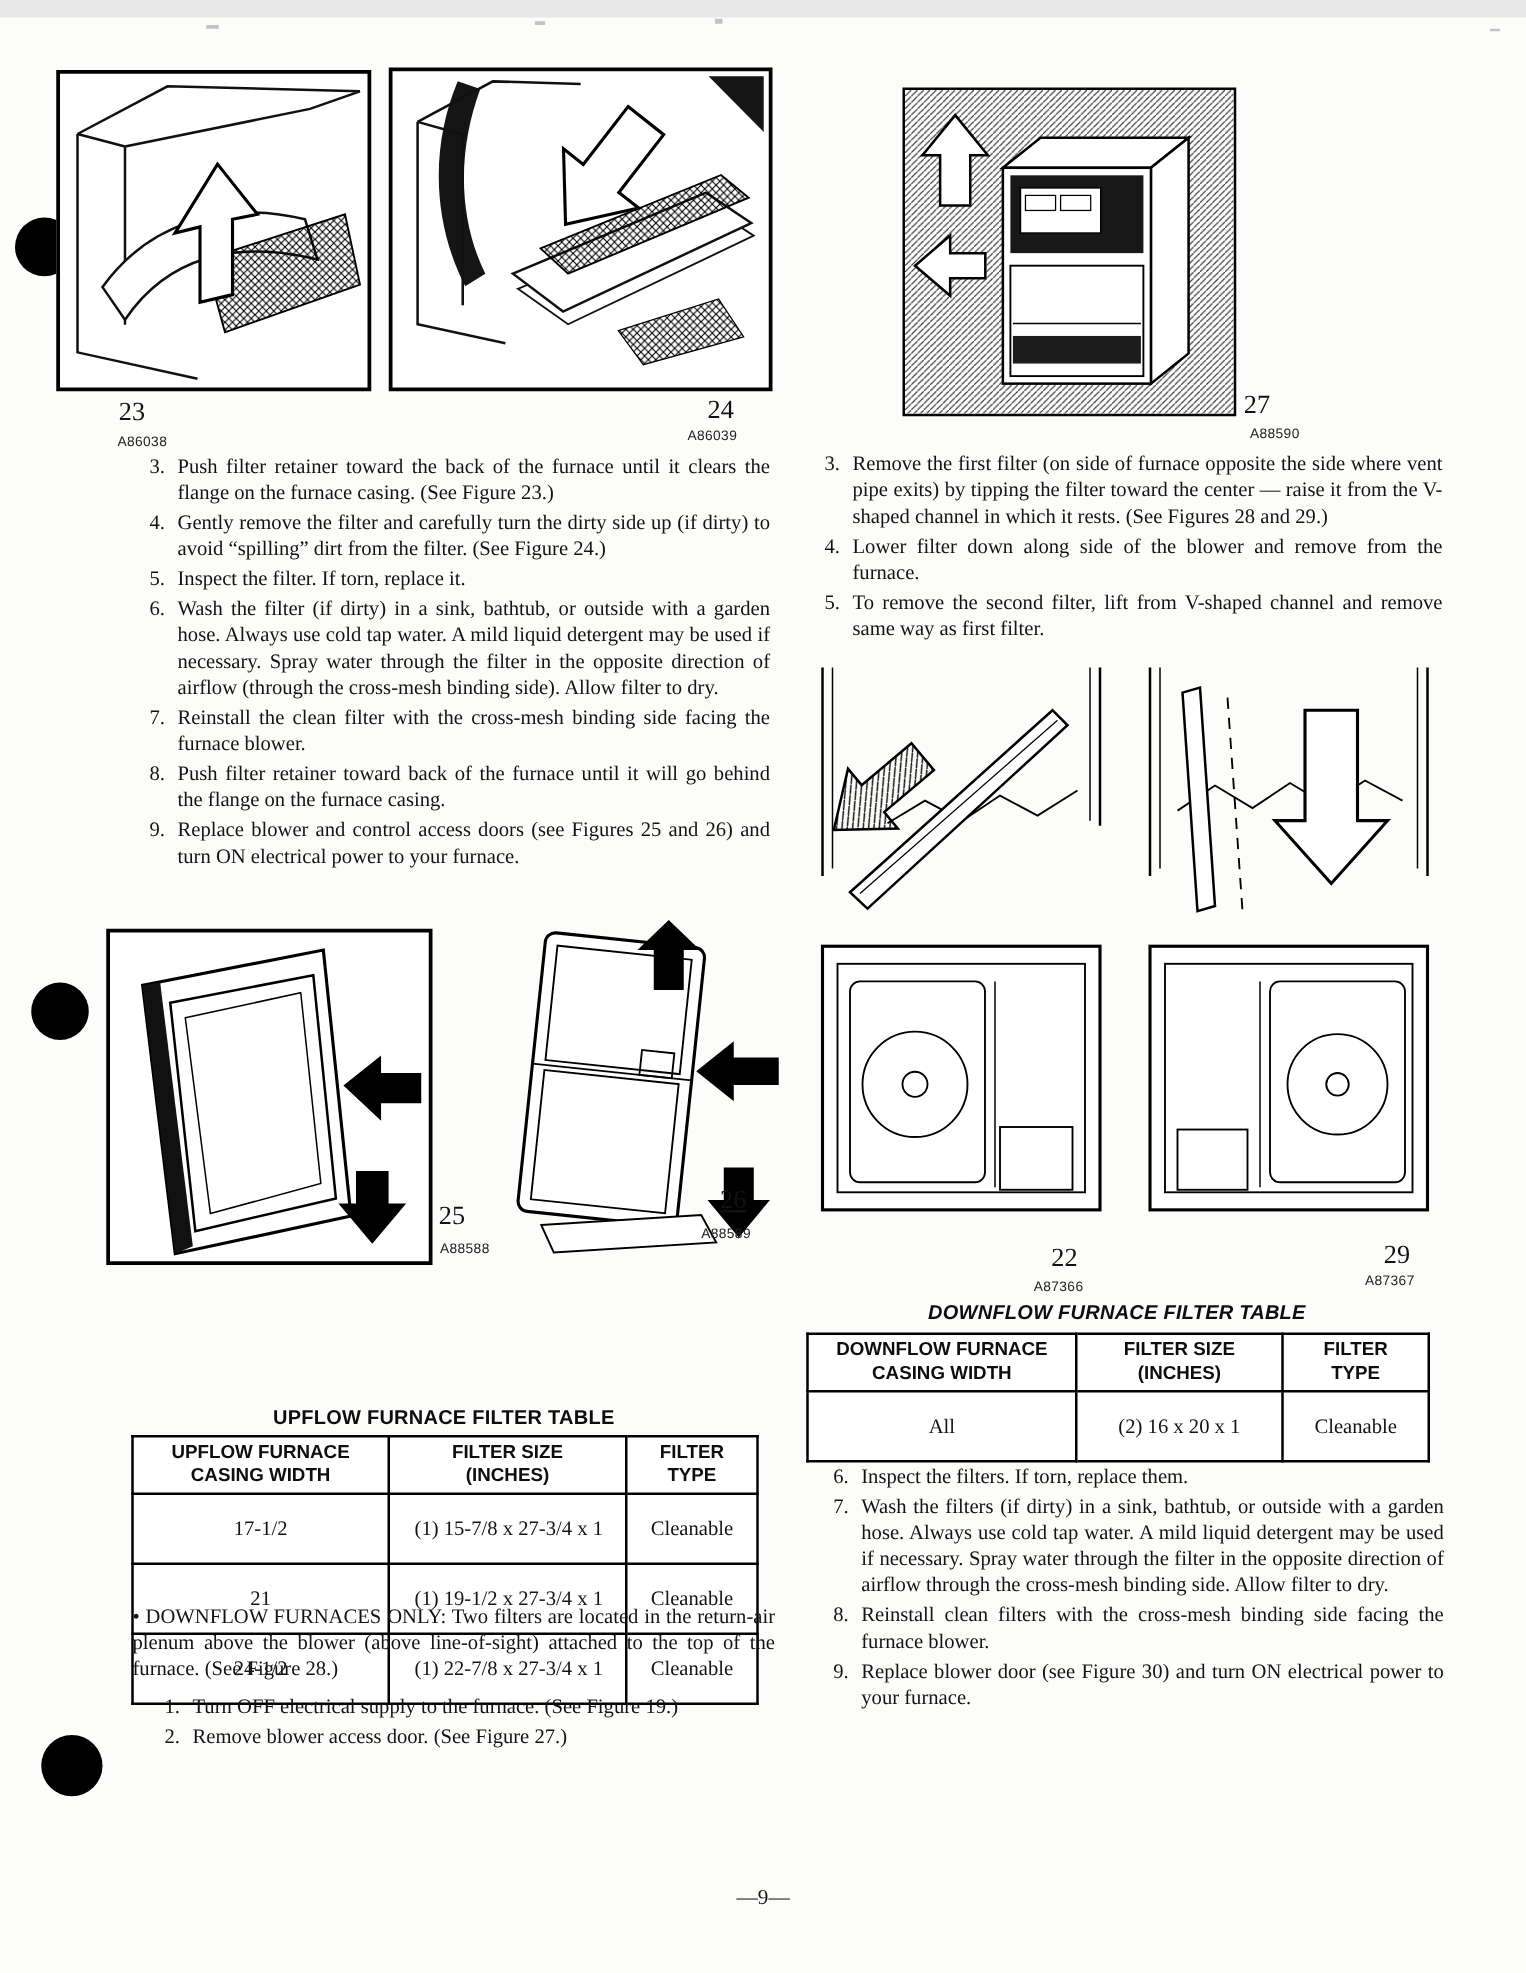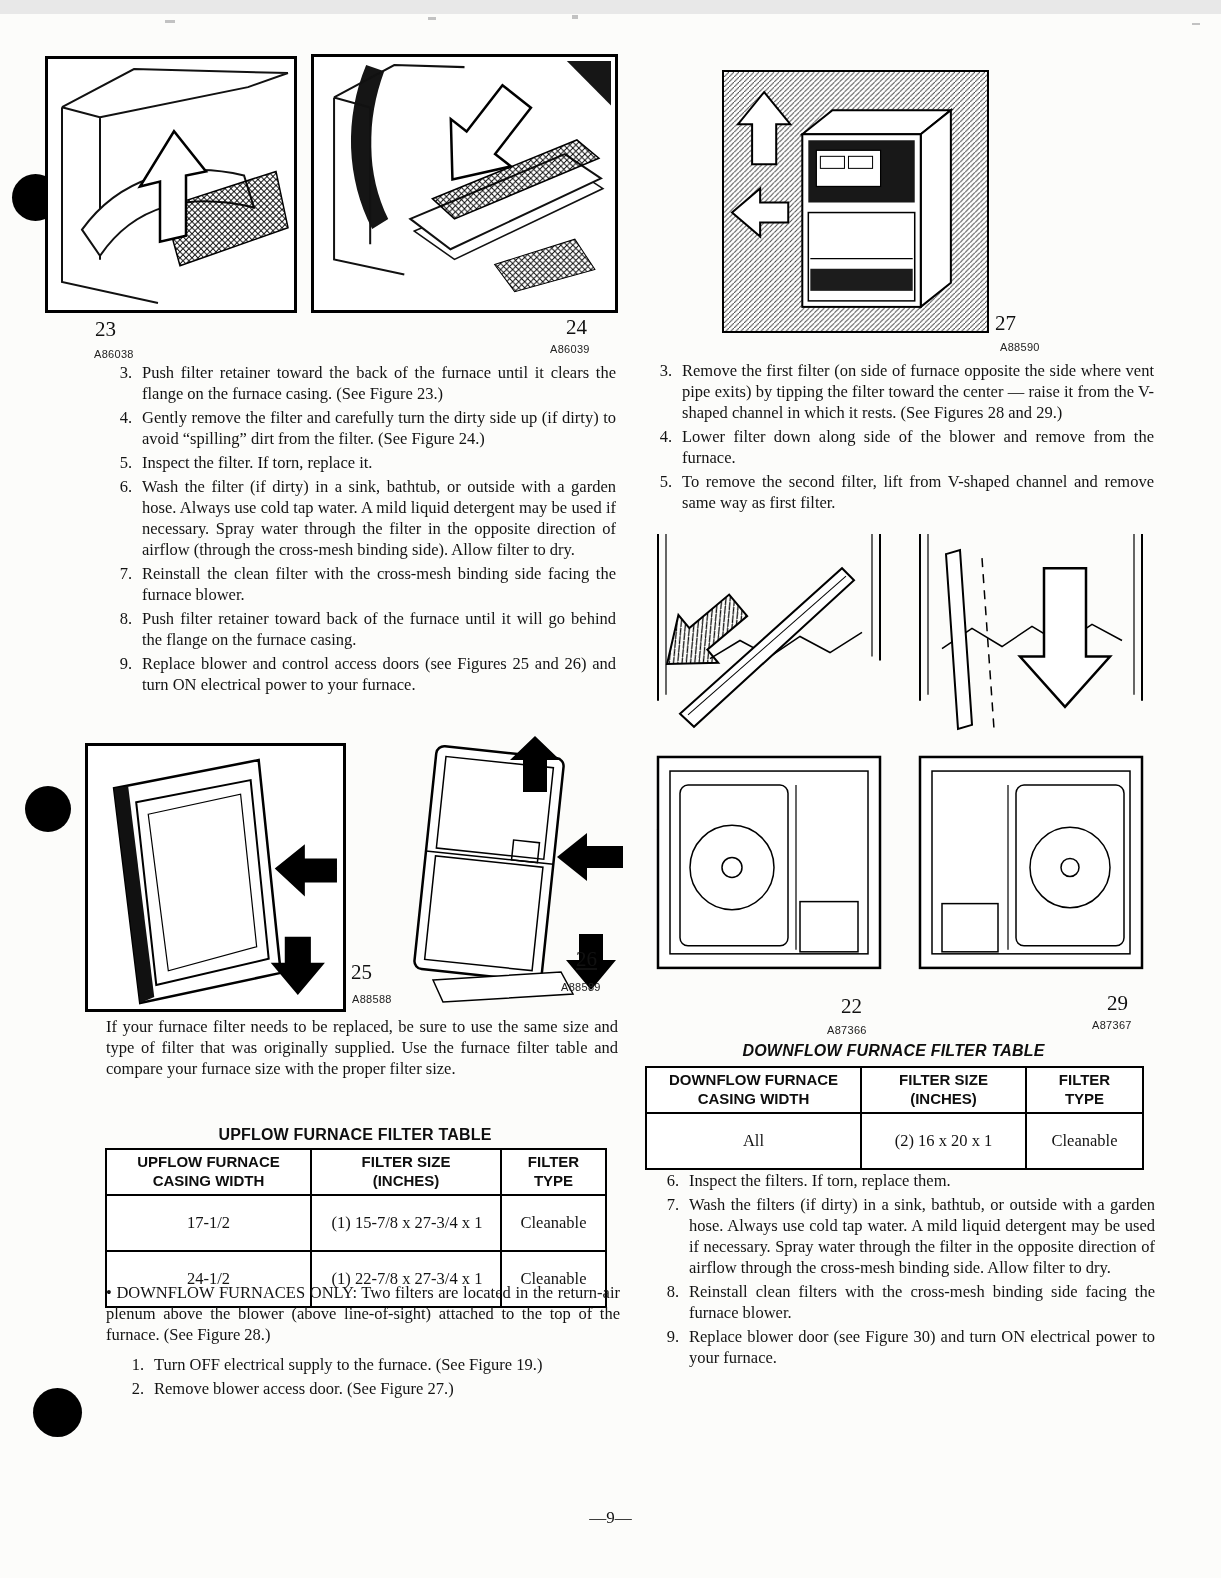--- a/index.html
+++ b/index.html
@@ -187,21 +187,20 @@
       <polygon points="174,123 204,99 204,112 240,112 240,134 204,134 204,147" fill="#000"></polygon>
       <polygon points="196,200 220,200 220,226 233,226 208,256 183,226 196,226" fill="#000"></polygon>
     </svg>
   </div>
 
   <div class="figlabel" style="left:351px;top:946px;">25</div>
   <div class="figcode" style="left:352px;top:979px;">A88588</div>
   <div class="figlabel" style="left:576px;top:933px;text-decoration:underline;">26</div>
   <div class="figcode" style="left:561px;top:967px;">A88589</div>
 
-  <div class="textblock" style="left:106px;top:1002px;width:512px;">If your furnace filter needs to be replaced, be sure to use the same size and type of filter that was originally supplied. Use the furnace filter table and compare your furnace size with the proper filter size.</div>
 
   <div class="tabletitle" style="left:105px;top:1112px;width:500px;">UPFLOW FURNACE FILTER TABLE</div>
   <table class="ftable" style="left:105px;top:1134px;width:500px;">
     <colgroup>
         <col style="width:205px">
         <col style="width:190px">
         <col style="width:105px">
       </colgroup>
     <thead>
       <tr>
@@ -210,20 +209,25 @@
         <th>FILTER SIZE
 (INCHES)</th>
         <th>FILTER
 TYPE</th>
       </tr>
     </thead>
     <tbody>
       <tr>
         <td>17-1/2</td>
         <td class="left">(1) 15-7/8 x 27-3/4 x 1</td>
+        <td>Cleanable</td>
+      </tr>
+      <tr>
+        <td>21</td>
+        <td class="left">(1) 19-1/2 x 27-3/4 x 1</td>
         <td>Cleanable</td>
       </tr>
       <tr>
         <td>24-1/2</td>
         <td class="left">(1) 22-7/8 x 27-3/4 x 1</td>
         <td>Cleanable</td>
       </tr>
     </tbody>
   </table>
 

